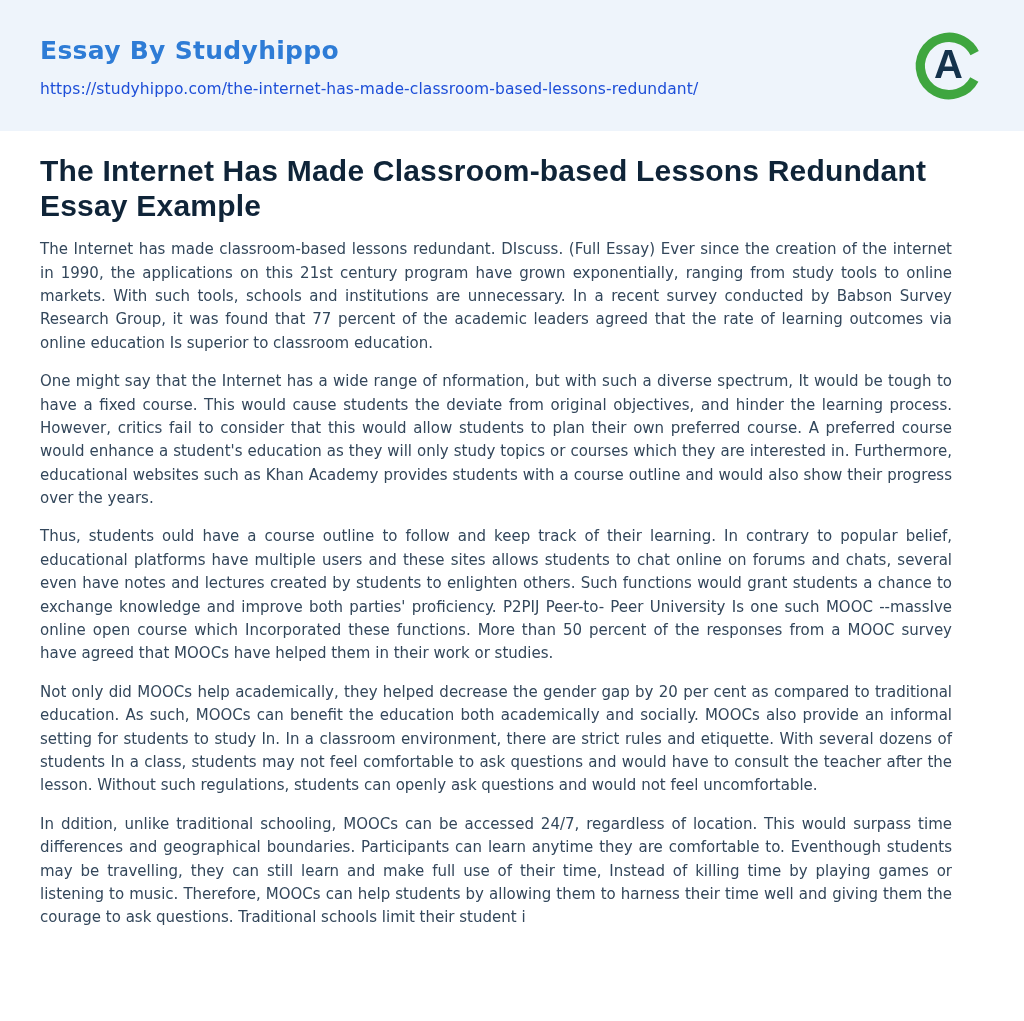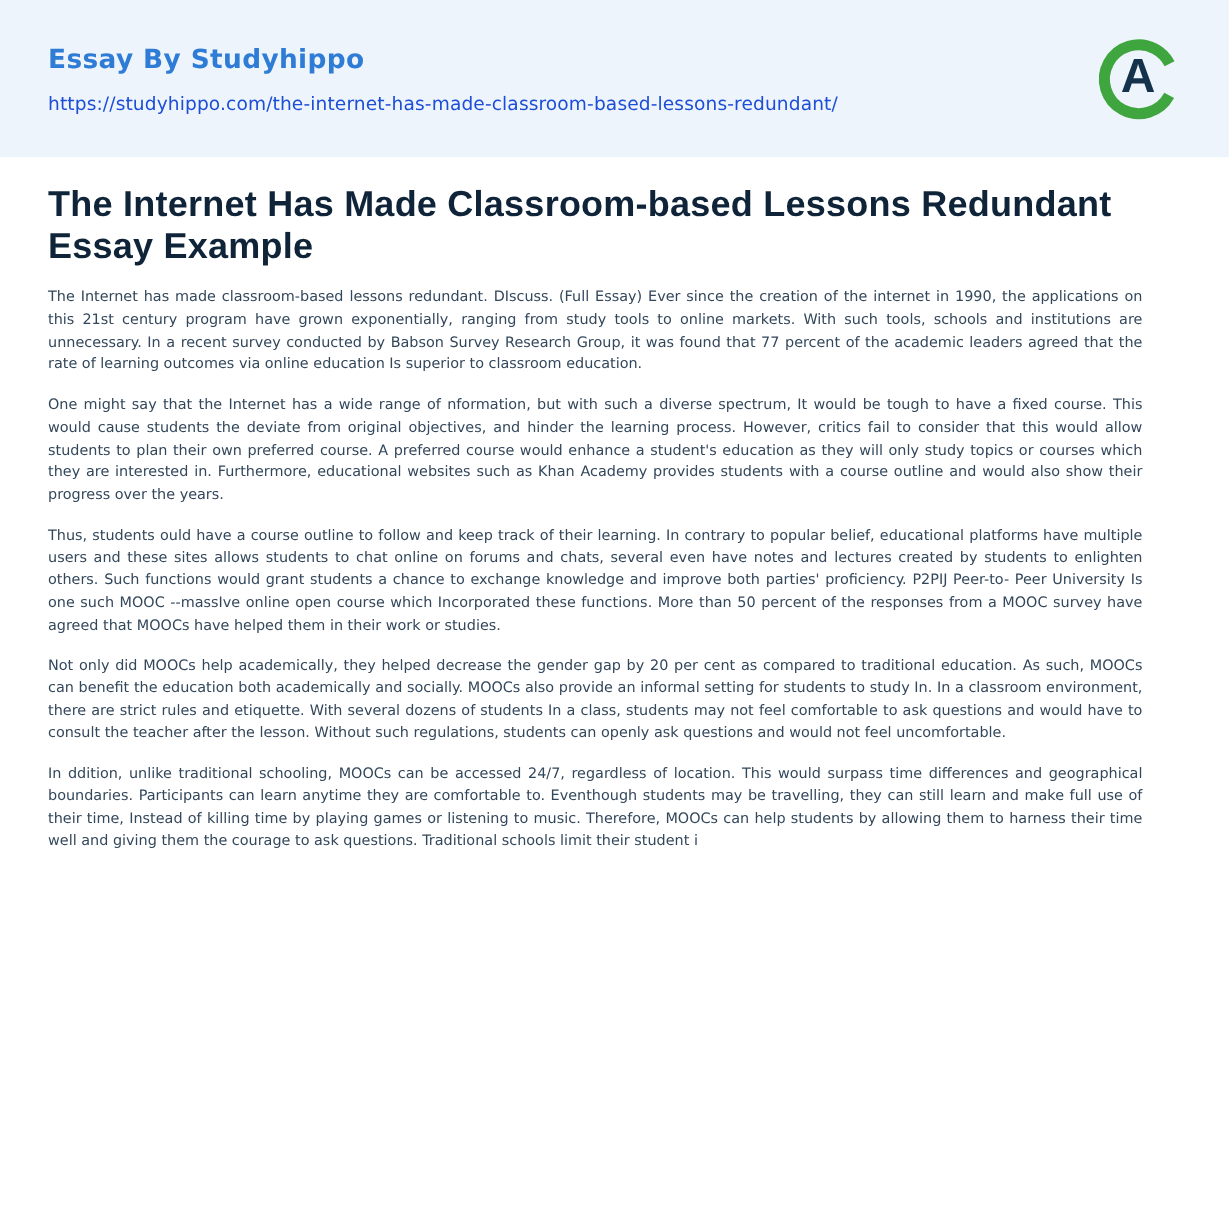--- a/index.html
+++ b/index.html
@@ -15,21 +15,21 @@
     background: #eef4fb;
     height: 131px;
     padding: 0 38px 0 40px;
     display: flex;
     align-items: center;
     justify-content: space-between;
   }
   .header-text { display: flex; flex-direction: column; gap: 15px; padding-top: 2px; }
   .byline {
     color: #2e7cd6;
-    font-size: 22px;
+    font-size: 25px;
     font-weight: 700;
     letter-spacing: 0.3px;
     margin: 0;
   }
   .source-url {
     color: #1d4ed8;
     font-size: 15.5px;
     text-decoration: none;
     letter-spacing: 0.1px;
     cursor: pointer;
@@ -51,21 +51,21 @@
     font-size: 30px;
     line-height: 1.17;
     font-weight: 700;
     margin: 0 0 15px 0;
     font-family: "Liberation Sans", "DejaVu Sans", sans-serif;
     letter-spacing: 0.2px;
     max-width: 965px;
   }
   .para {
     color: #33475b;
-    font-size: 12px;
+    font-size: 15px;
     line-height: 1.56;
     text-align: justify;
     margin: 0 16px 15px 0;
   }
 </style>
 </head>
 <body>
 
 <div>
 

